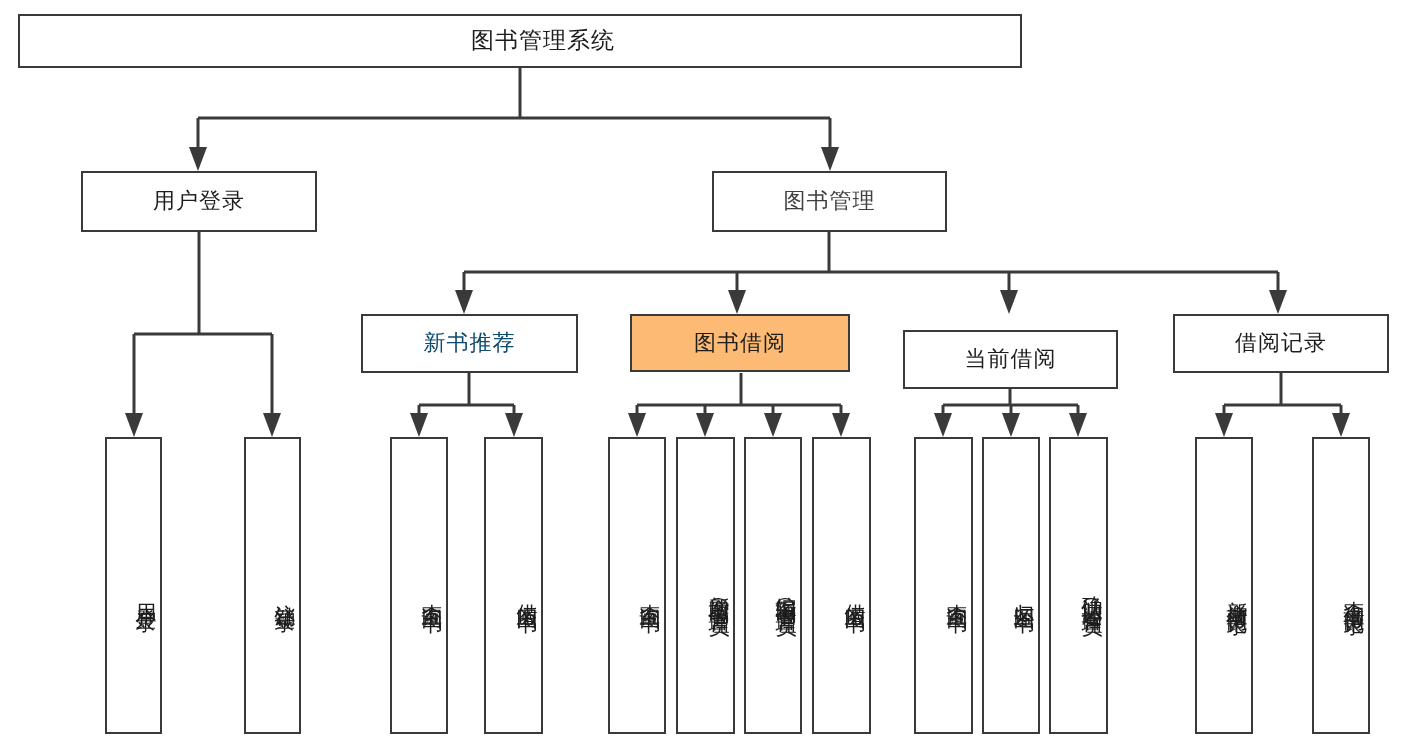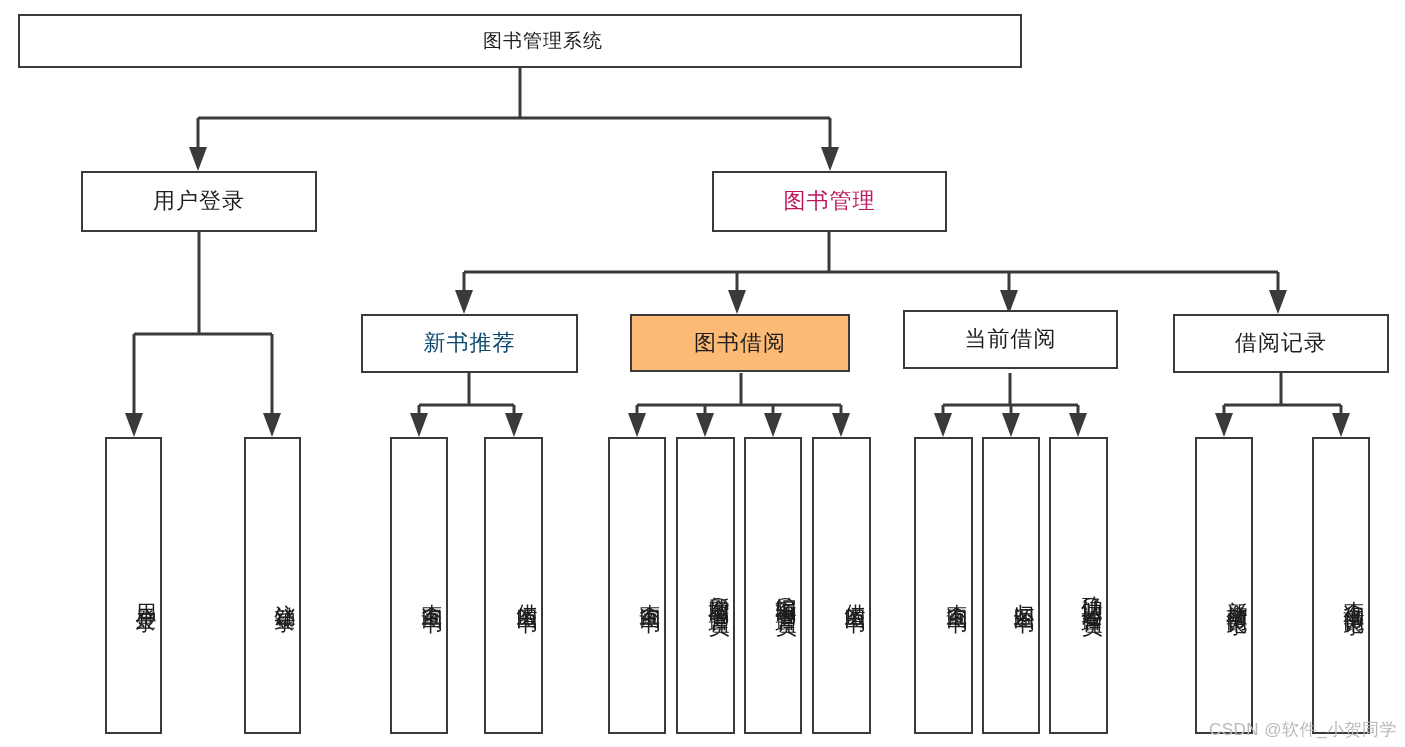--- a/index.html
+++ b/index.html
@@ -36,21 +36,21 @@
     justify-content: center;
     color: #1d1d1d;
     z-index: 3;
   }
   .node.horiz {
     font-size: 22px;
     letter-spacing: 1px;
     line-height: 1.2;
   }
   .node.root {
-    font-size: 19px;
+    font-size: 23px;
     padding-left: 46px;
   }
   .node.vert {
     writing-mode: vertical-rl;
     text-orientation: upright;
     font-size: 21px;
     letter-spacing: 3px;
     padding-top: 14px;
     align-items: flex-start;
     justify-content: center;
@@ -131,30 +131,30 @@
       <polygon points="1332,413 1350,413 1341,437" fill="#3a3a3a"></polygon>
     </svg>
 
   <div id="nodes-layer">
       <div class="node horiz root" style="left: 18px; top: 14px; width: 1004px; height: 54px; border-color: rgb(58, 58, 58); background: rgb(255, 255, 255); color: rgb(29, 29, 29);">
         <span>图书管理系统</span>
       </div>
       <div class="node horiz" style="left: 81px; top: 171px; width: 236px; height: 61px; border-color: rgb(58, 58, 58); background: rgb(255, 255, 255); color: rgb(29, 29, 29);">
         <span>用户登录</span>
       </div>
-      <div class="node horiz" style="left: 712px; top: 171px; width: 235px; height: 61px; border-color: rgb(58, 58, 58); background: rgb(255, 255, 255); color: #be185d;">
+      <div class="node horiz" style="left: 712px; top: 171px; width: 235px; height: 61px; border-color: rgb(58, 58, 58); background: rgb(255, 255, 255); color: #404040;">
         <span>图书管理</span>
       </div>
       <div class="node horiz" style="left: 361px; top: 314px; width: 217px; height: 59px; border-color: rgb(58, 58, 58); background: rgb(255, 255, 255); color: #0c4a6e;">
         <span>新书推荐</span>
       </div>
       <div class="node horiz" style="left: 630px; top: 314px; width: 220px; height: 58px; border-color: rgb(58, 58, 58); background: #fdba74; color: rgb(29, 29, 29);">
         <span>图书借阅</span>
       </div>
-      <div class="node horiz" style="left: 903px; top: 310px; width: 215px; height: 59px; border-color: rgb(58, 58, 58); background: rgb(255, 255, 255); color: rgb(29, 29, 29);">
+      <div class="node horiz" style="left: 903px; top: 330px; width: 215px; height: 59px; border-color: rgb(58, 58, 58); background: rgb(255, 255, 255); color: rgb(29, 29, 29);">
         <span>当前借阅</span>
       </div>
       <div class="node horiz" style="left: 1173px; top: 314px; width: 216px; height: 59px; border-color: rgb(58, 58, 58); background: rgb(255, 255, 255); color: rgb(29, 29, 29); justify-content: center;">
         <span>借阅记录</span>
       </div>
       <div class="node vert" style="left: 105px; top: 437px; width: 57px; height: 297px; border-color: rgb(58, 58, 58); background: rgb(255, 255, 255); color: rgb(29, 29, 29);">
         <span class="vtxt">用户登录</span>
       </div>
       <div class="node vert" style="left: 244px; top: 437px; width: 57px; height: 297px; border-color: rgb(58, 58, 58); background: rgb(255, 255, 255); color: rgb(29, 29, 29);">
         <span class="vtxt">注销登录</span>
@@ -187,14 +187,13 @@
         <span class="vtxt">确认归还（管理员）</span>
       </div>
       <div class="node vert" style="left: 1195px; top: 437px; width: 58px; height: 297px; border-color: rgb(58, 58, 58); background: rgb(255, 255, 255); color: rgb(29, 29, 29);">
         <span class="vtxt">新增借阅记录</span>
       </div>
       <div class="node vert" style="left: 1312px; top: 437px; width: 58px; height: 297px; border-color: rgb(58, 58, 58); background: rgb(255, 255, 255); color: rgb(29, 29, 29);">
         <span class="vtxt">查询借阅记录</span>
       </div>
     </div>
 
-  <div class="watermark">CSDN @软件_小贺同学</div>
 </div>
 
 </body></html>

